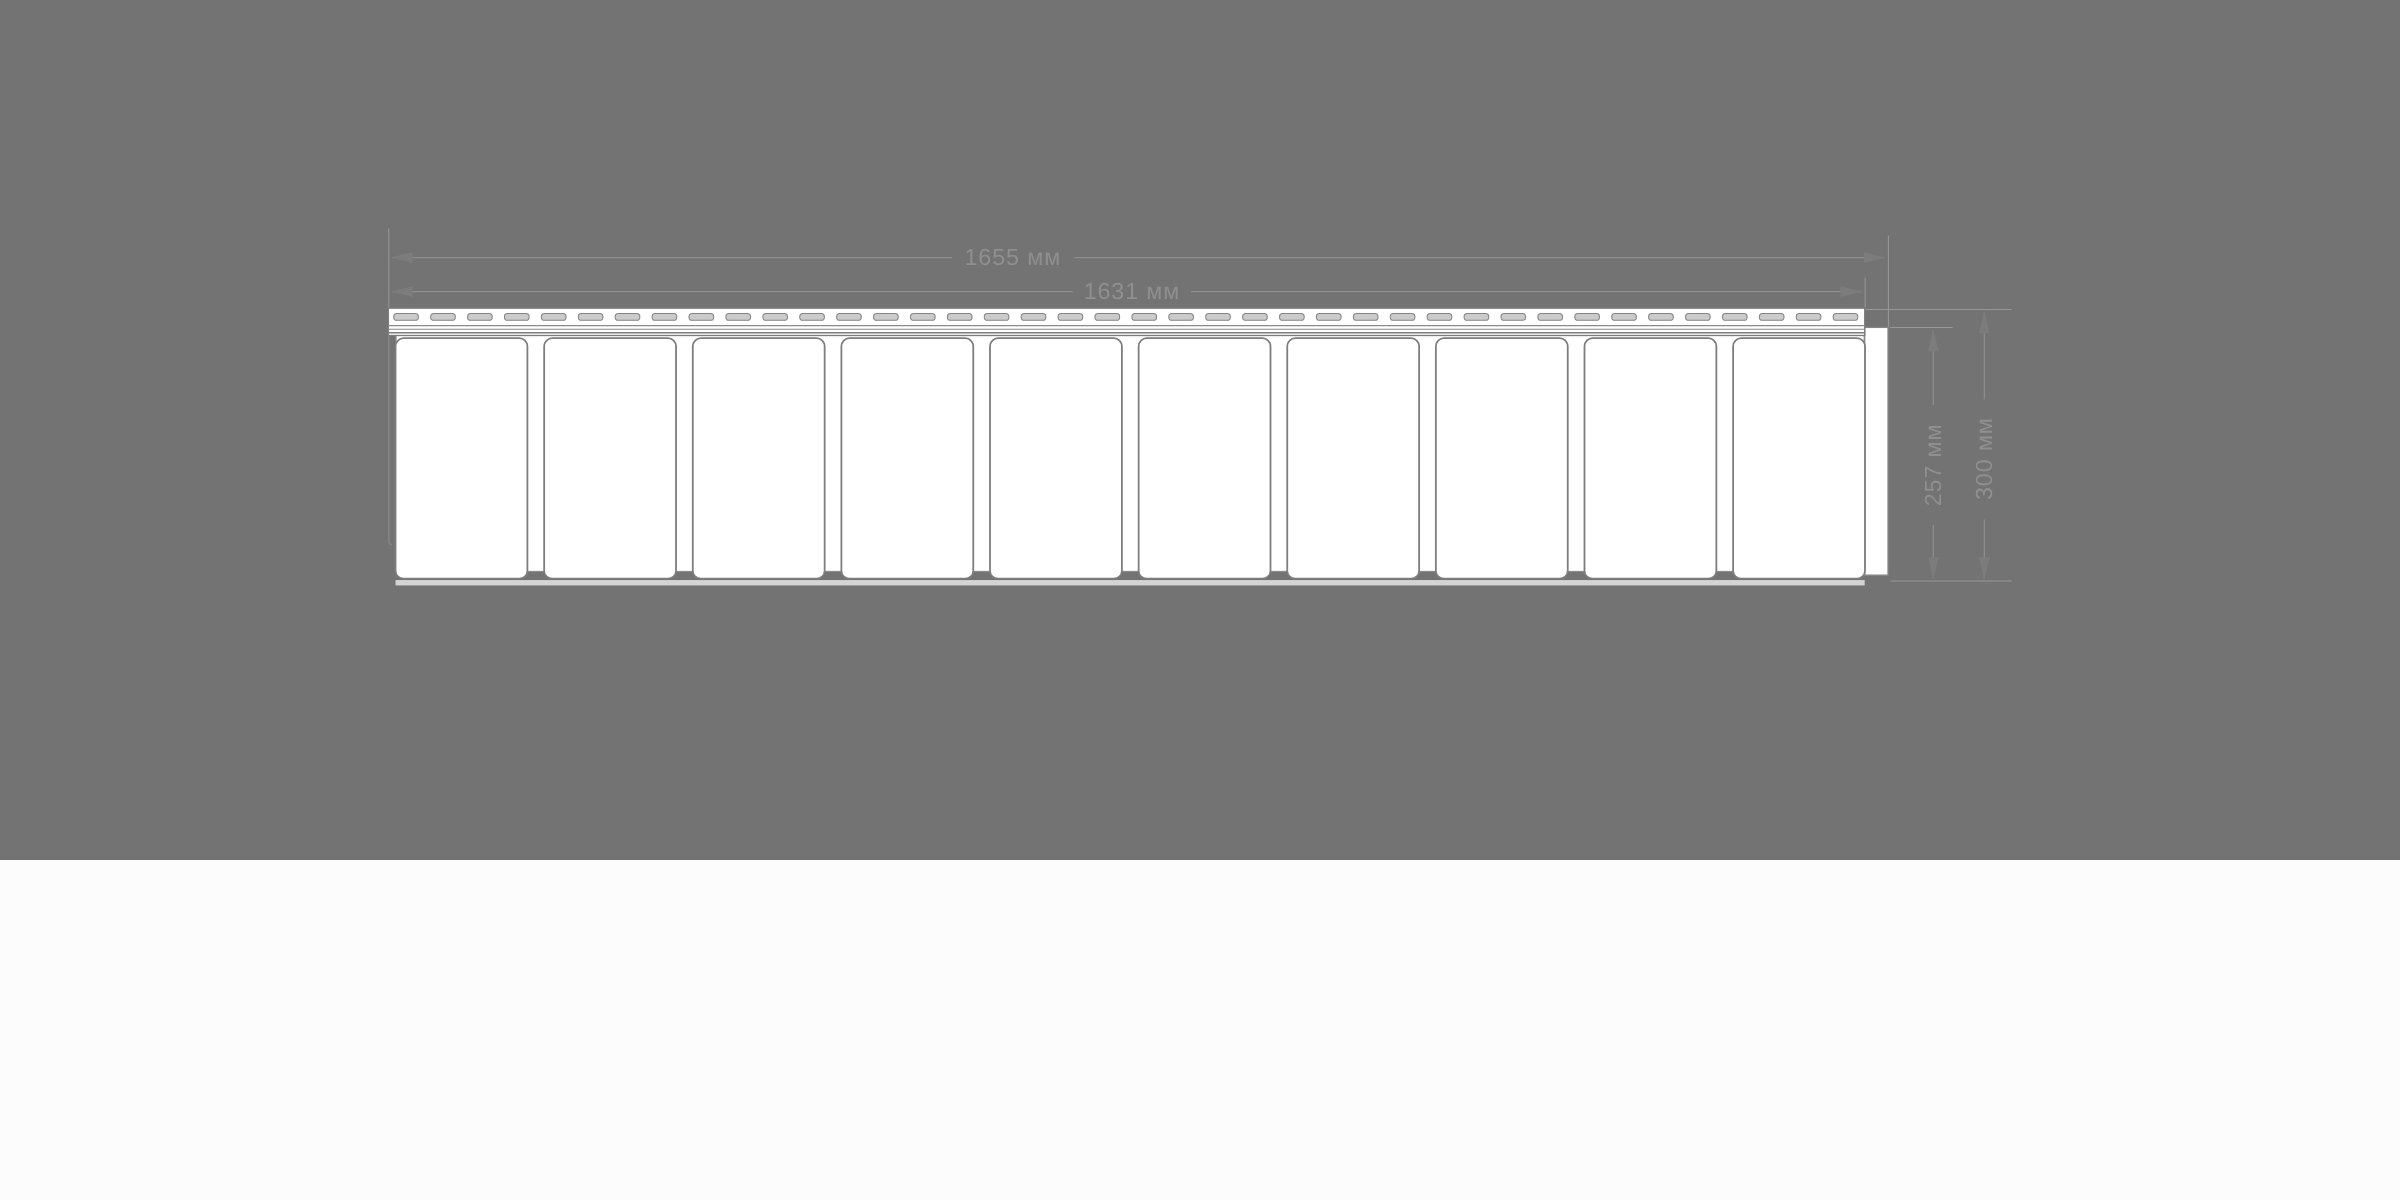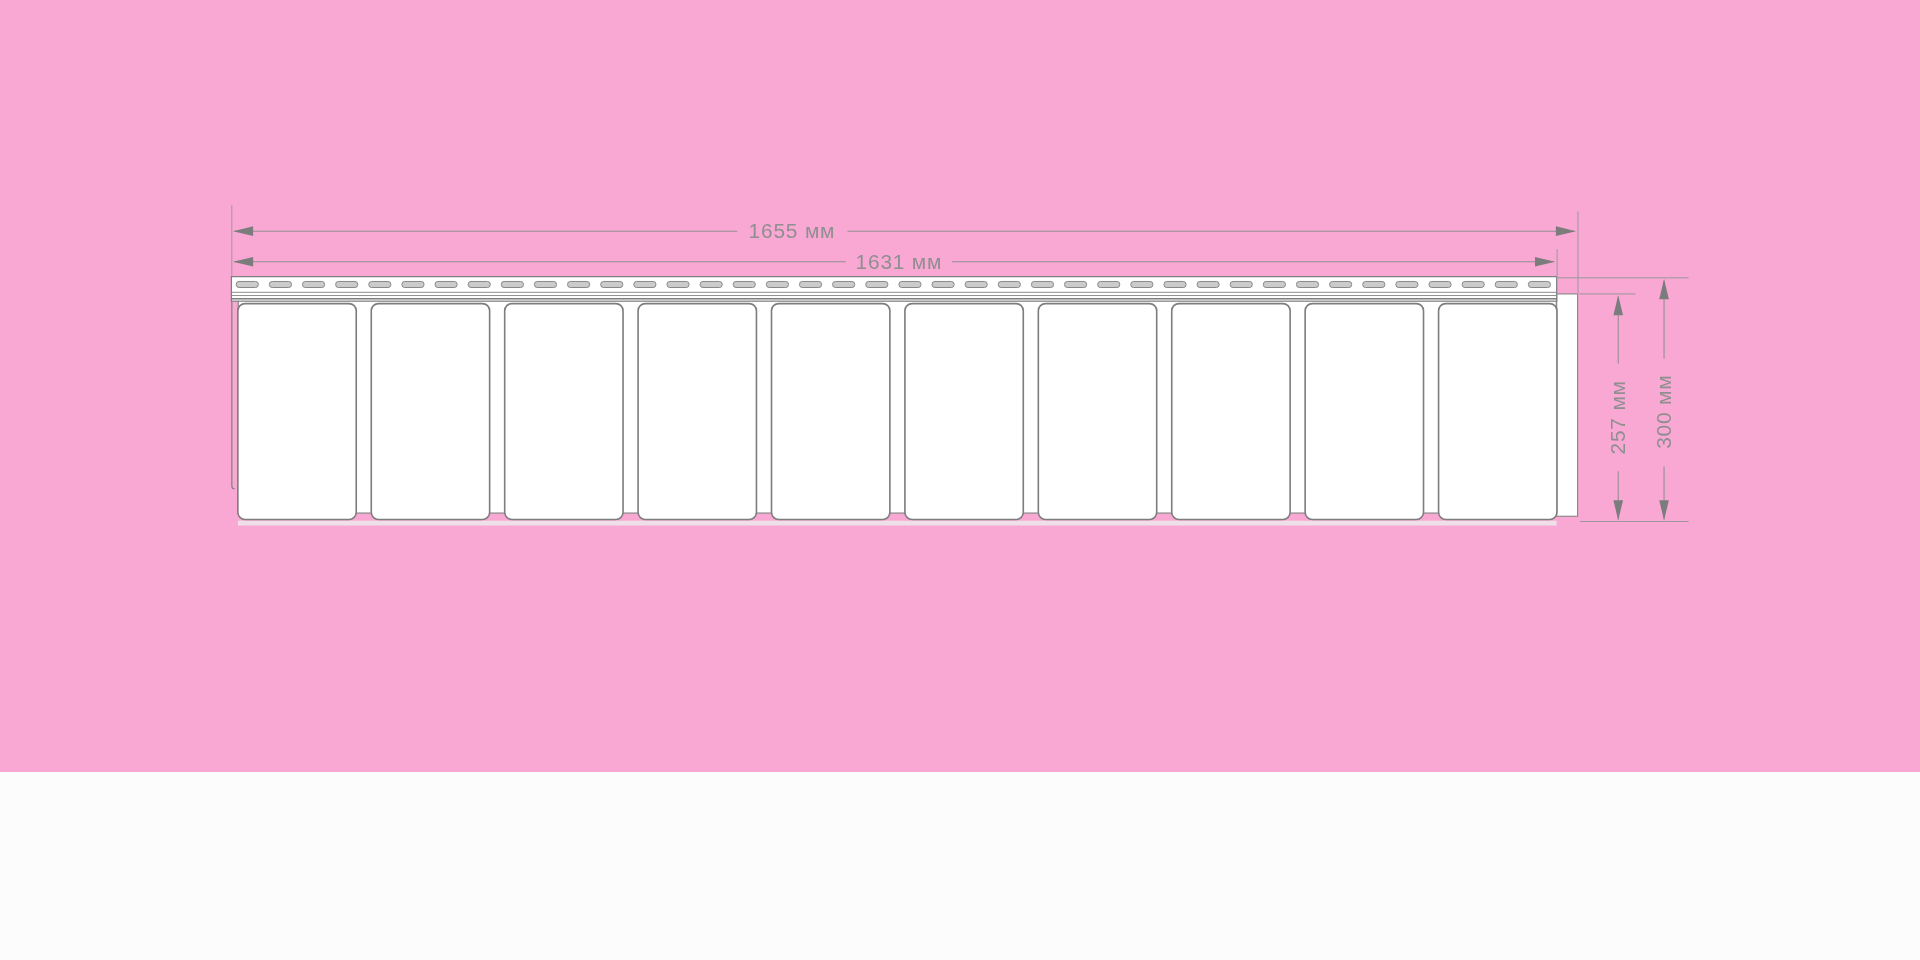--- a/index.html
+++ b/index.html
@@ -4,22 +4,22 @@
 <style>
   html, body {
     margin: 0;
     padding: 0;
     background: #fcfcfc;
     font-family: "Liberation Sans", sans-serif;
   }
   .stage {
     position: relative;
     width: 1920px;
-    height: 772px;
-    background: #f9a8d4;
+    height: 688px;
+    background: #737373;
     overflow: hidden;
   }
   .stage svg {
     position: absolute;
     left: 0;
     top: 0;
     width: 100%;
     height: 100%;
   }
   .dim-text {

